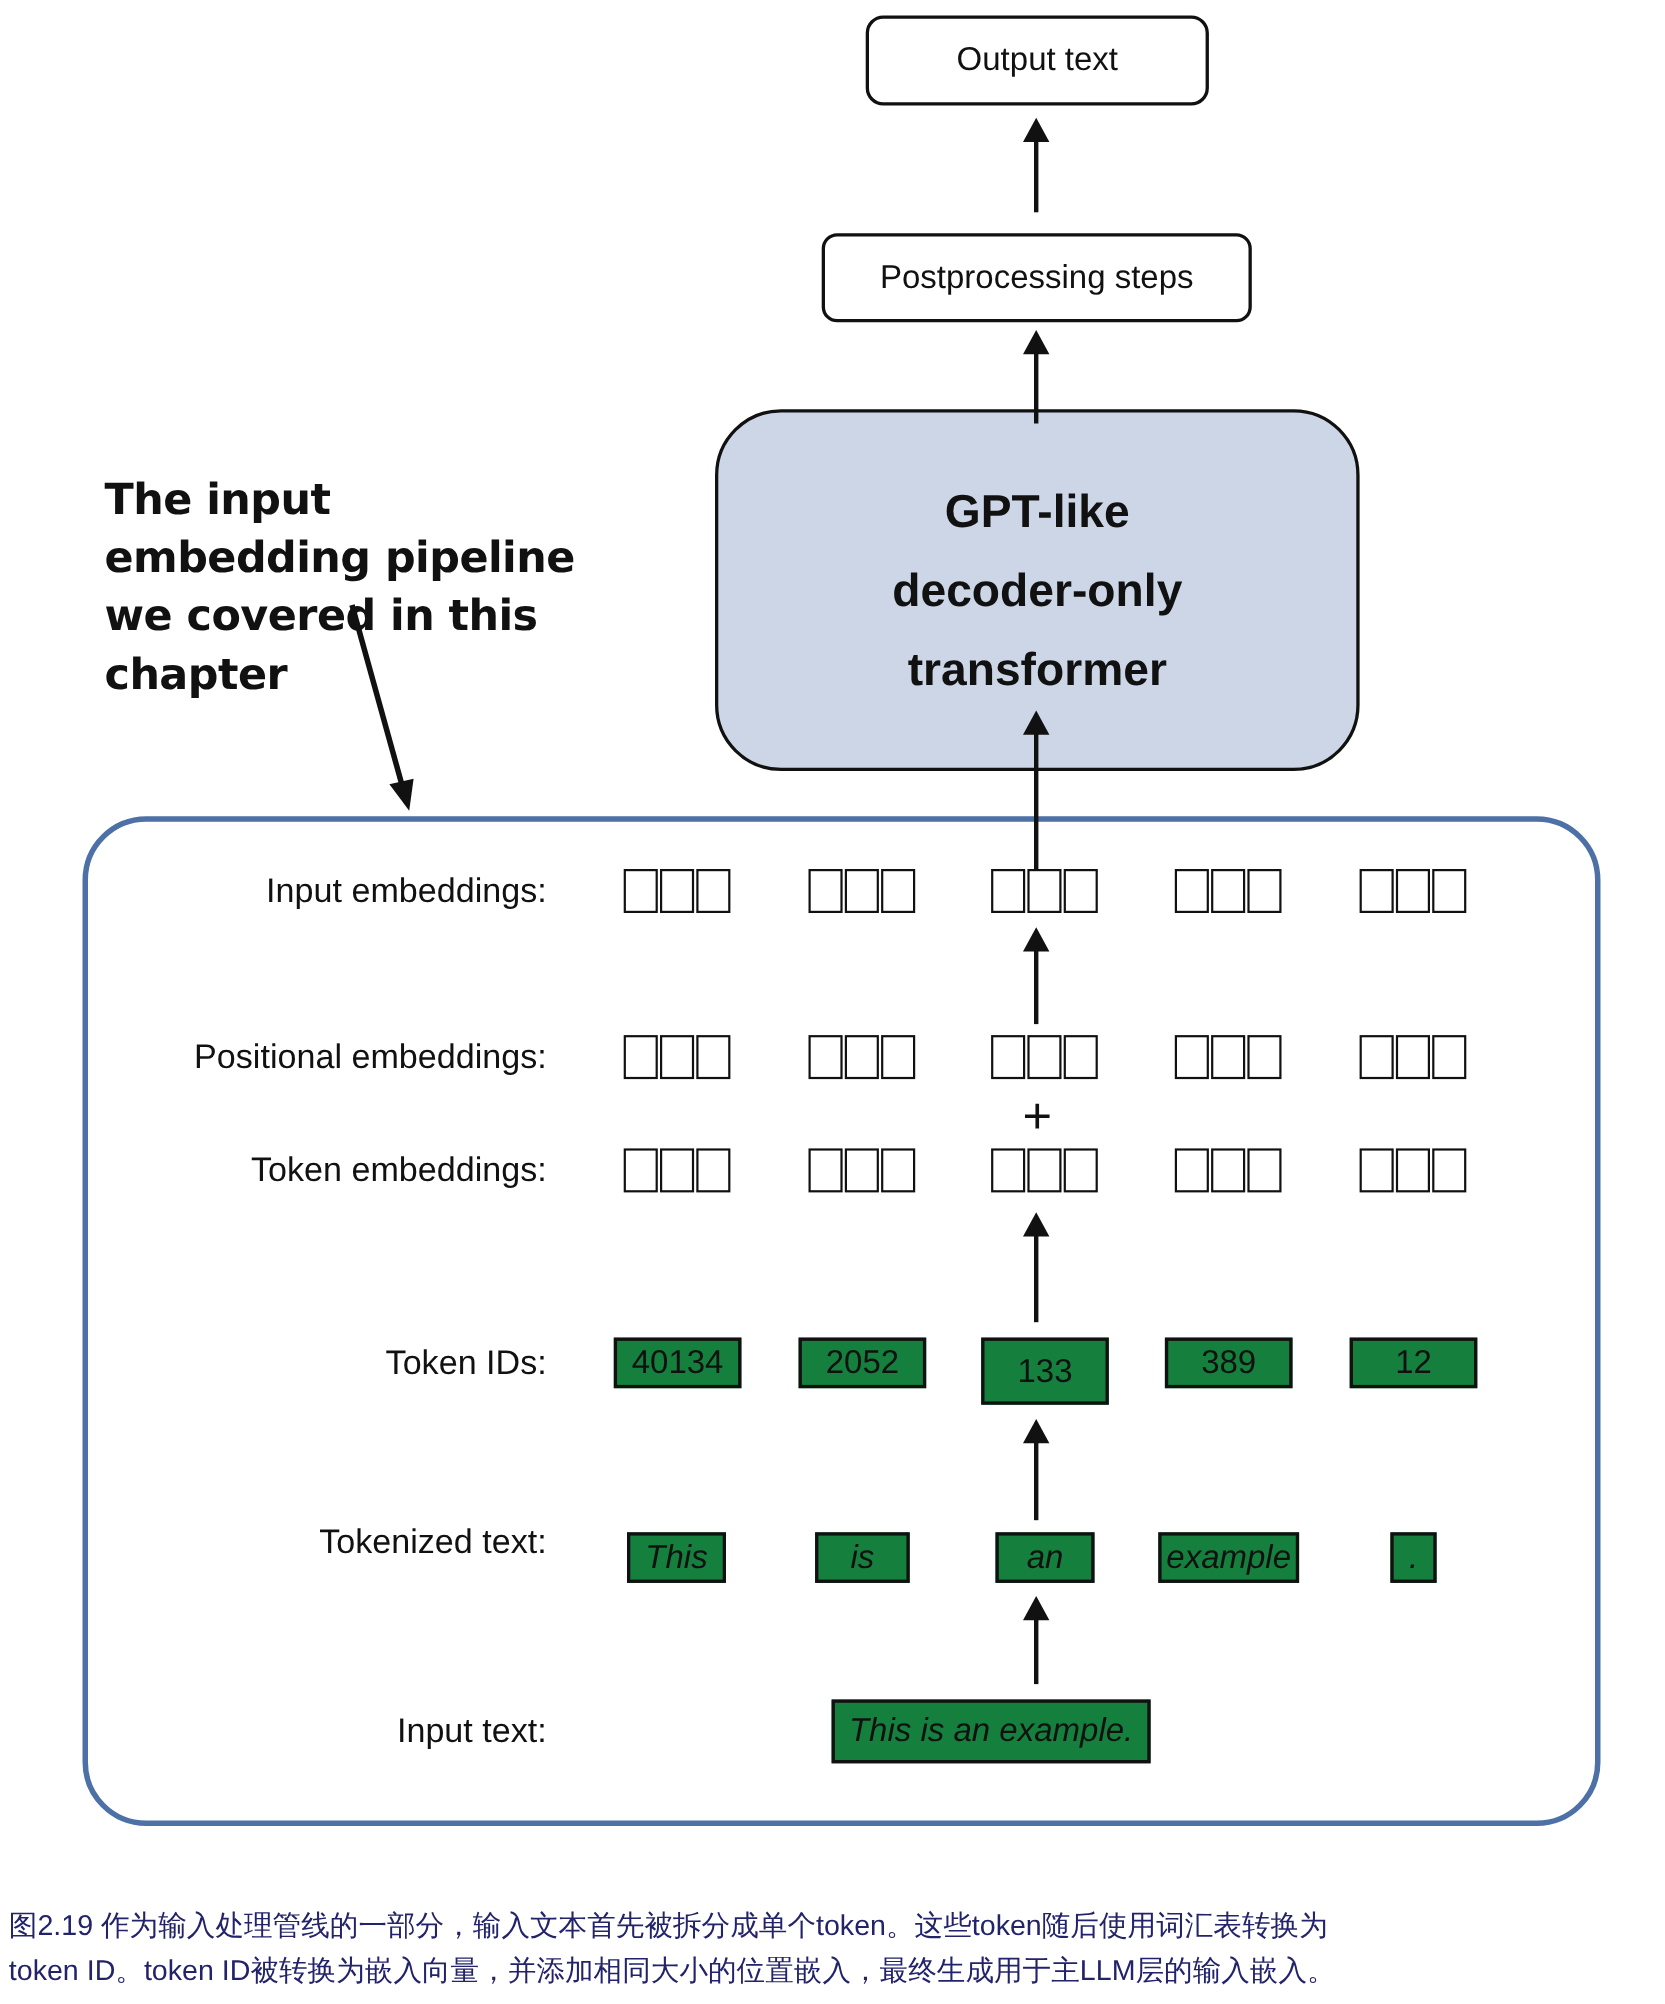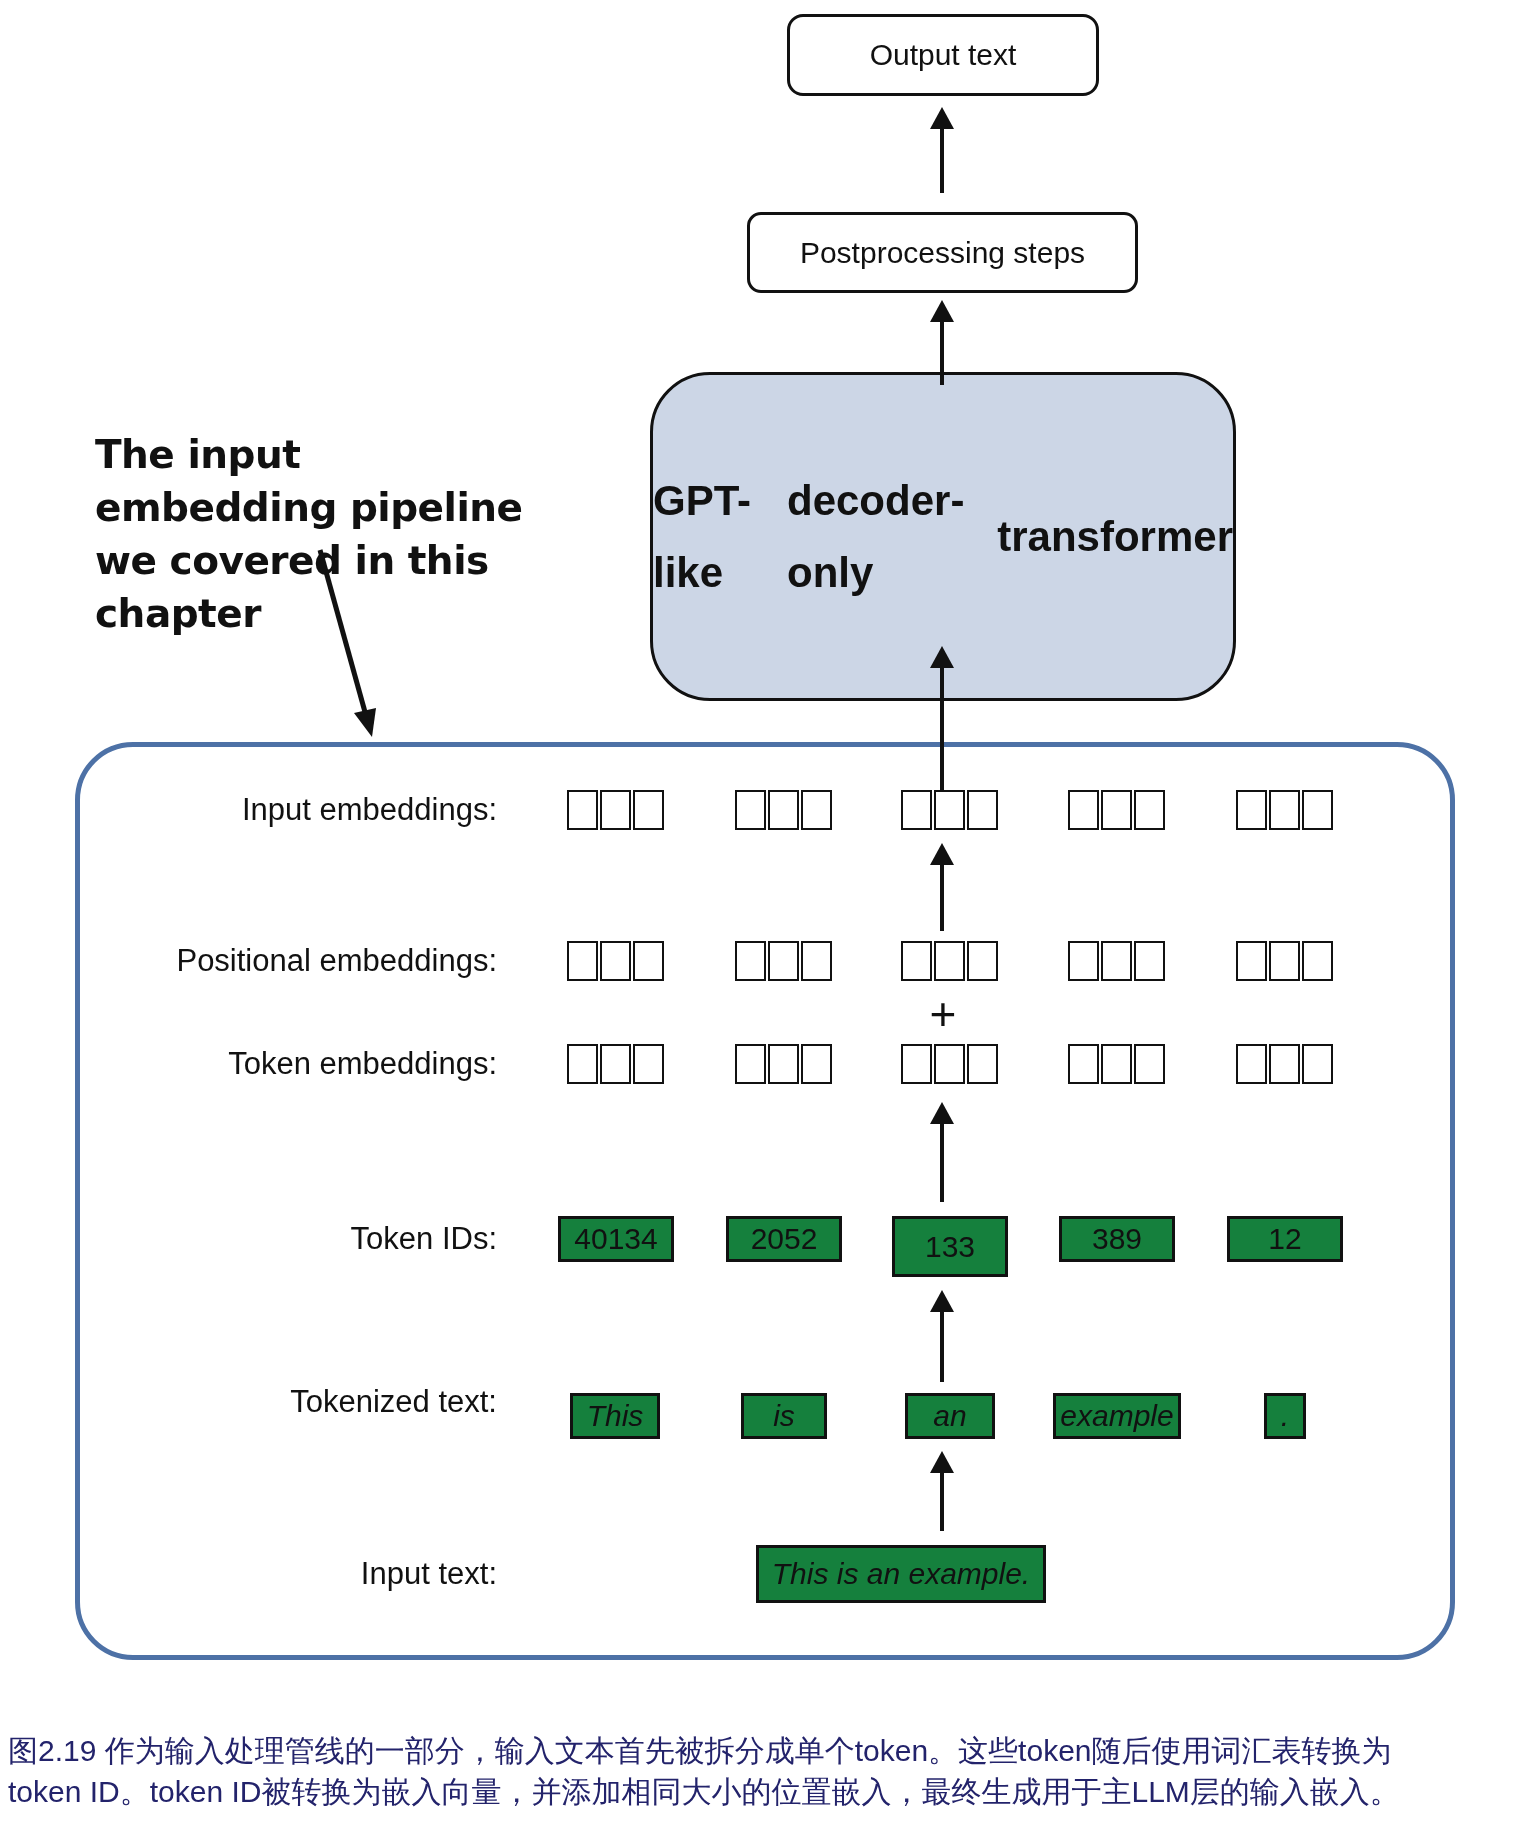--- a/index.html
+++ b/index.html
@@ -3,21 +3,21 @@
 <meta charset="utf-8">
 <style>
   html,body{margin:0;padding:0;background:#fff}
   .page{position:relative;width:1514px;height:1822px;background:#fff;
         font-family:"Liberation Sans",sans-serif;color:#111;overflow:hidden}
 
   .rbox{position:absolute;border:3.5px solid #111;border-radius:16px;background:#fff;
         display:flex;align-items:center;justify-content:center;font-size:30px}
 
   .gpt{position:absolute;background:#ccd6e6;border:3.5px solid #111;border-radius:60px;
-       display:flex;flex-direction:row;align-items:center;justify-content:center;
+       display:flex;flex-direction:column;align-items:center;justify-content:center;
        font-size:42px;font-weight:bold;line-height:72px}
 
   .varrow{position:absolute;width:26px;z-index:5}
   .varrow .head{position:absolute;top:0;left:50%;transform:translateX(-50%);
         width:0;height:0;border-left:12px solid transparent;border-right:12px solid transparent;
         border-bottom:22px solid #111}
   .varrow .shaft{position:absolute;top:14px;bottom:0;left:50%;transform:translateX(-50%);
         width:4px;background:#111}
 
   .pipe-container{position:absolute;border:5px solid #4d71a6;border-radius:58px;background:transparent}
@@ -31,21 +31,21 @@
 
   .sq-group{position:absolute;display:flex;gap:2px;height:40px}
   .sq{width:31px;height:40px;border:2.5px solid #111;background:#fff;box-sizing:border-box}
 
   .cellbox{position:absolute;border:3px solid #111;background:#15803d;box-sizing:border-box;
         display:flex;align-items:center;justify-content:center;font-size:30px}
   .italic{font-style:italic}
 
   .plus{position:absolute;font-size:46px;font-weight:400;display:flex;align-items:center;justify-content:center}
 
-  .caption{position:absolute;color:#23236b;font-size:30px;line-height:41px}
+  .caption{position:absolute;color:#23236b;font-size:26px;line-height:41px}
 </style>
 </head>
 <body>
 
 <div class="page">
 
   <div class="rbox" style="left:787px;top:14px;width:306px;height:76px">
     <span>Output text</span>
   </div>
 

